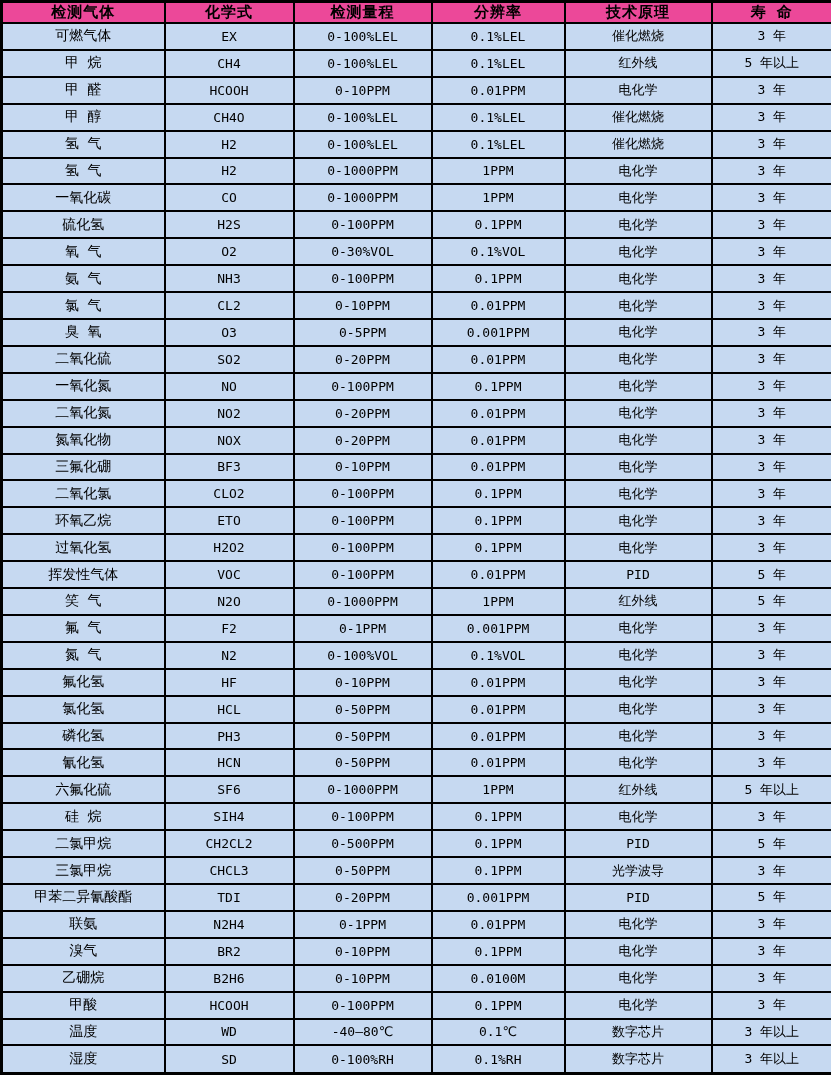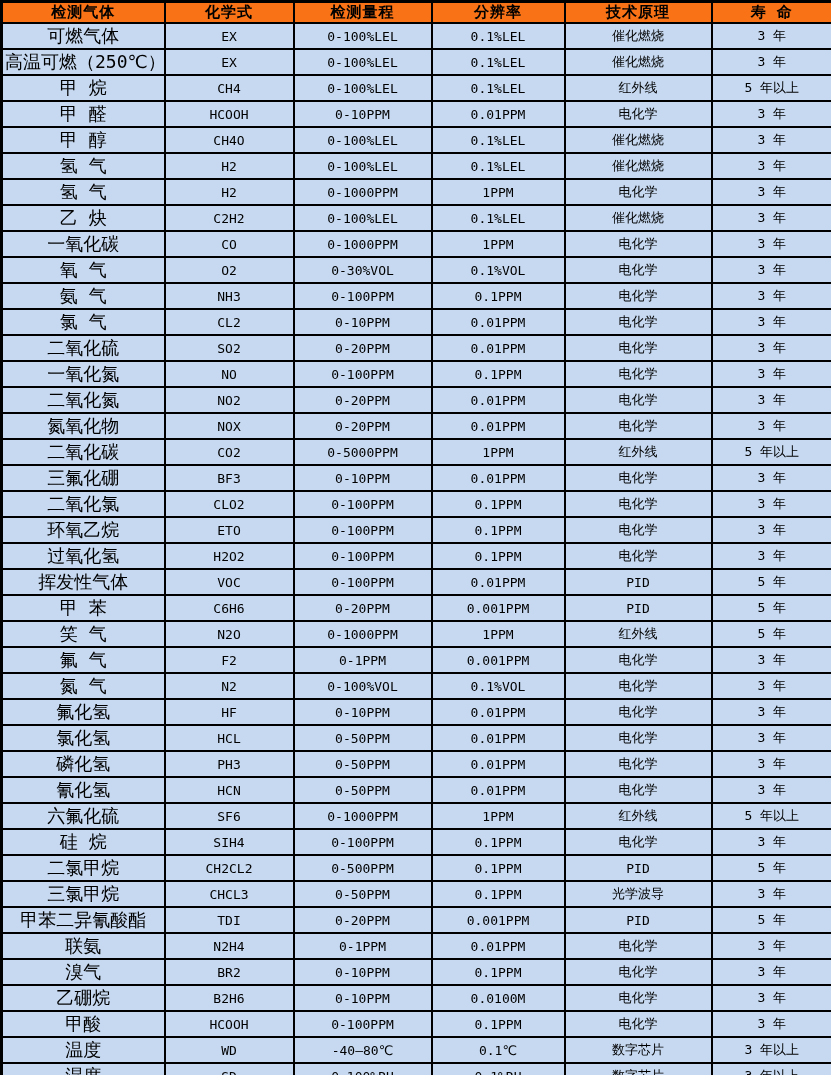--- a/index.html
+++ b/index.html
@@ -22,33 +22,33 @@
   table.spec-table th,
   table.spec-table td {
     border: 2px solid #000000;
     text-align: center;
     vertical-align: middle;
     padding: 0 2px;
     overflow: hidden;
     white-space: nowrap;
   }
   table.spec-table th {
-    background: #f97316;
+    background: #ec4899;
     font-weight: bold;
     font-size: 15px;
     letter-spacing: 1px;
   }
   table.spec-table td {
     background: #C6D9F1;
     font-size: 13px;
     font-weight: normal;
   }
   
   table.spec-table td.col-0 {
-    font-size: 18px;
+    font-size: 14px;
   }
 </style>
 </head>
 <body>
 
 <table class="spec-table">
   <colgroup>
     <col style="width:163px">
     <col style="width:129px">
     <col style="width:138px">
@@ -69,28 +69,20 @@
   <tbody id="table-body">
       <tr>
         <td class="col-0">可燃气体</td>
         <td class="col-1">EX</td>
         <td class="col-2">0-100%LEL</td>
         <td class="col-3">0.1%LEL</td>
         <td class="col-4">催化燃烧</td>
         <td class="col-5">3 年</td>
       </tr>
       <tr>
-        <td class="col-0">高温可燃（250℃）</td>
-        <td class="col-1">EX</td>
-        <td class="col-2">0-100%LEL</td>
-        <td class="col-3">0.1%LEL</td>
-        <td class="col-4">催化燃烧</td>
-        <td class="col-5">3 年</td>
-      </tr>
-      <tr>
         <td class="col-0">甲 烷</td>
         <td class="col-1">CH4</td>
         <td class="col-2">0-100%LEL</td>
         <td class="col-3">0.1%LEL</td>
         <td class="col-4">红外线</td>
         <td class="col-5">5 年以上</td>
       </tr>
       <tr>
         <td class="col-0">甲 醛</td>
         <td class="col-1">HCOOH</td>
@@ -117,36 +109,36 @@
       </tr>
       <tr>
         <td class="col-0">氢 气</td>
         <td class="col-1">H2</td>
         <td class="col-2">0-1000PPM</td>
         <td class="col-3">1PPM</td>
         <td class="col-4">电化学</td>
         <td class="col-5">3 年</td>
       </tr>
       <tr>
-        <td class="col-0">乙 炔</td>
-        <td class="col-1">C2H2</td>
-        <td class="col-2">0-100%LEL</td>
-        <td class="col-3">0.1%LEL</td>
-        <td class="col-4">催化燃烧</td>
-        <td class="col-5">3 年</td>
-      </tr>
-      <tr>
         <td class="col-0">一氧化碳</td>
         <td class="col-1">CO</td>
         <td class="col-2">0-1000PPM</td>
         <td class="col-3">1PPM</td>
         <td class="col-4">电化学</td>
         <td class="col-5">3 年</td>
       </tr>
       <tr>
+        <td class="col-0">硫化氢</td>
+        <td class="col-1">H2S</td>
+        <td class="col-2">0-100PPM</td>
+        <td class="col-3">0.1PPM</td>
+        <td class="col-4">电化学</td>
+        <td class="col-5">3 年</td>
+      </tr>
+      <tr>
         <td class="col-0">氧 气</td>
         <td class="col-1">O2</td>
         <td class="col-2">0-30%VOL</td>
         <td class="col-3">0.1%VOL</td>
         <td class="col-4">电化学</td>
         <td class="col-5">3 年</td>
       </tr>
       <tr>
         <td class="col-0">氨 气</td>
         <td class="col-1">NH3</td>
@@ -157,20 +149,28 @@
       </tr>
       <tr>
         <td class="col-0">氯 气</td>
         <td class="col-1">CL2</td>
         <td class="col-2">0-10PPM</td>
         <td class="col-3">0.01PPM</td>
         <td class="col-4">电化学</td>
         <td class="col-5">3 年</td>
       </tr>
       <tr>
+        <td class="col-0">臭 氧</td>
+        <td class="col-1">O3</td>
+        <td class="col-2">0-5PPM</td>
+        <td class="col-3">0.001PPM</td>
+        <td class="col-4">电化学</td>
+        <td class="col-5">3 年</td>
+      </tr>
+      <tr>
         <td class="col-0">二氧化硫</td>
         <td class="col-1">SO2</td>
         <td class="col-2">0-20PPM</td>
         <td class="col-3">0.01PPM</td>
         <td class="col-4">电化学</td>
         <td class="col-5">3 年</td>
       </tr>
       <tr>
         <td class="col-0">一氧化氮</td>
         <td class="col-1">NO</td>
@@ -189,28 +189,20 @@
       </tr>
       <tr>
         <td class="col-0">氮氧化物</td>
         <td class="col-1">NOX</td>
         <td class="col-2">0-20PPM</td>
         <td class="col-3">0.01PPM</td>
         <td class="col-4">电化学</td>
         <td class="col-5">3 年</td>
       </tr>
       <tr>
-        <td class="col-0">二氧化碳</td>
-        <td class="col-1">CO2</td>
-        <td class="col-2">0-5000PPM</td>
-        <td class="col-3">1PPM</td>
-        <td class="col-4">红外线</td>
-        <td class="col-5">5 年以上</td>
-      </tr>
-      <tr>
         <td class="col-0">三氟化硼</td>
         <td class="col-1">BF3</td>
         <td class="col-2">0-10PPM</td>
         <td class="col-3">0.01PPM</td>
         <td class="col-4">电化学</td>
         <td class="col-5">3 年</td>
       </tr>
       <tr>
         <td class="col-0">二氧化氯</td>
         <td class="col-1">CLO2</td>
@@ -233,28 +225,20 @@
         <td class="col-2">0-100PPM</td>
         <td class="col-3">0.1PPM</td>
         <td class="col-4">电化学</td>
         <td class="col-5">3 年</td>
       </tr>
       <tr>
         <td class="col-0">挥发性气体</td>
         <td class="col-1">VOC</td>
         <td class="col-2">0-100PPM</td>
         <td class="col-3">0.01PPM</td>
-        <td class="col-4">PID</td>
-        <td class="col-5">5 年</td>
-      </tr>
-      <tr>
-        <td class="col-0">甲 苯</td>
-        <td class="col-1">C6H6</td>
-        <td class="col-2">0-20PPM</td>
-        <td class="col-3">0.001PPM</td>
         <td class="col-4">PID</td>
         <td class="col-5">5 年</td>
       </tr>
       <tr>
         <td class="col-0">笑 气</td>
         <td class="col-1">N2O</td>
         <td class="col-2">0-1000PPM</td>
         <td class="col-3">1PPM</td>
         <td class="col-4">红外线</td>
         <td class="col-5">5 年</td>

